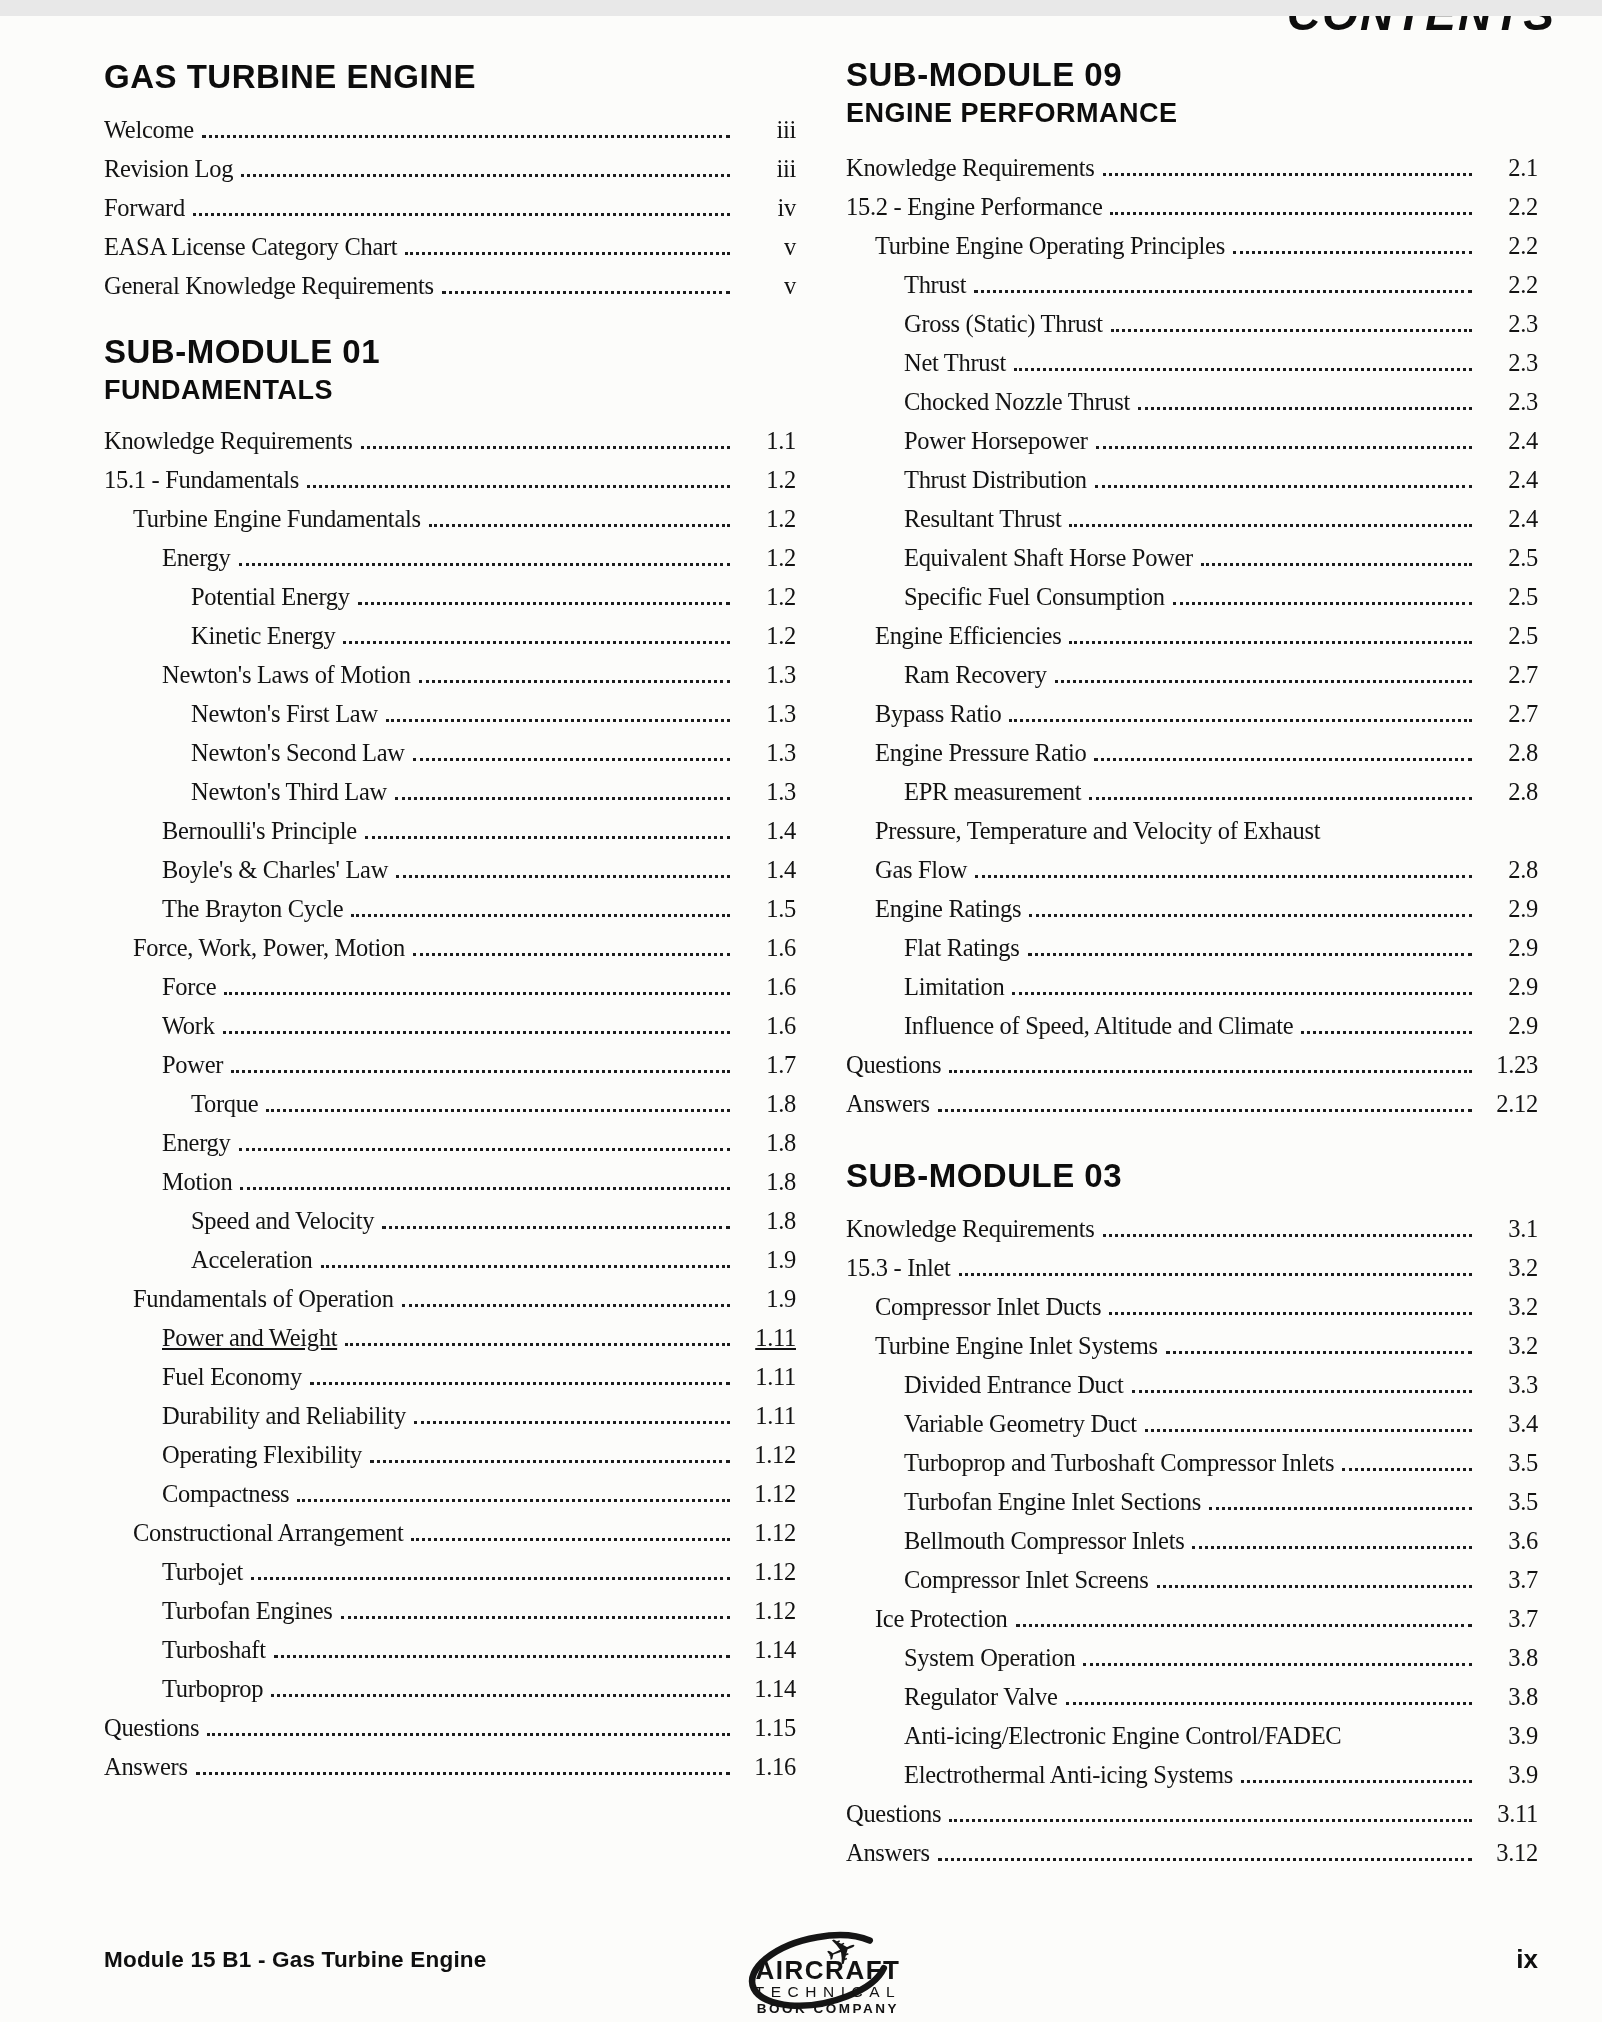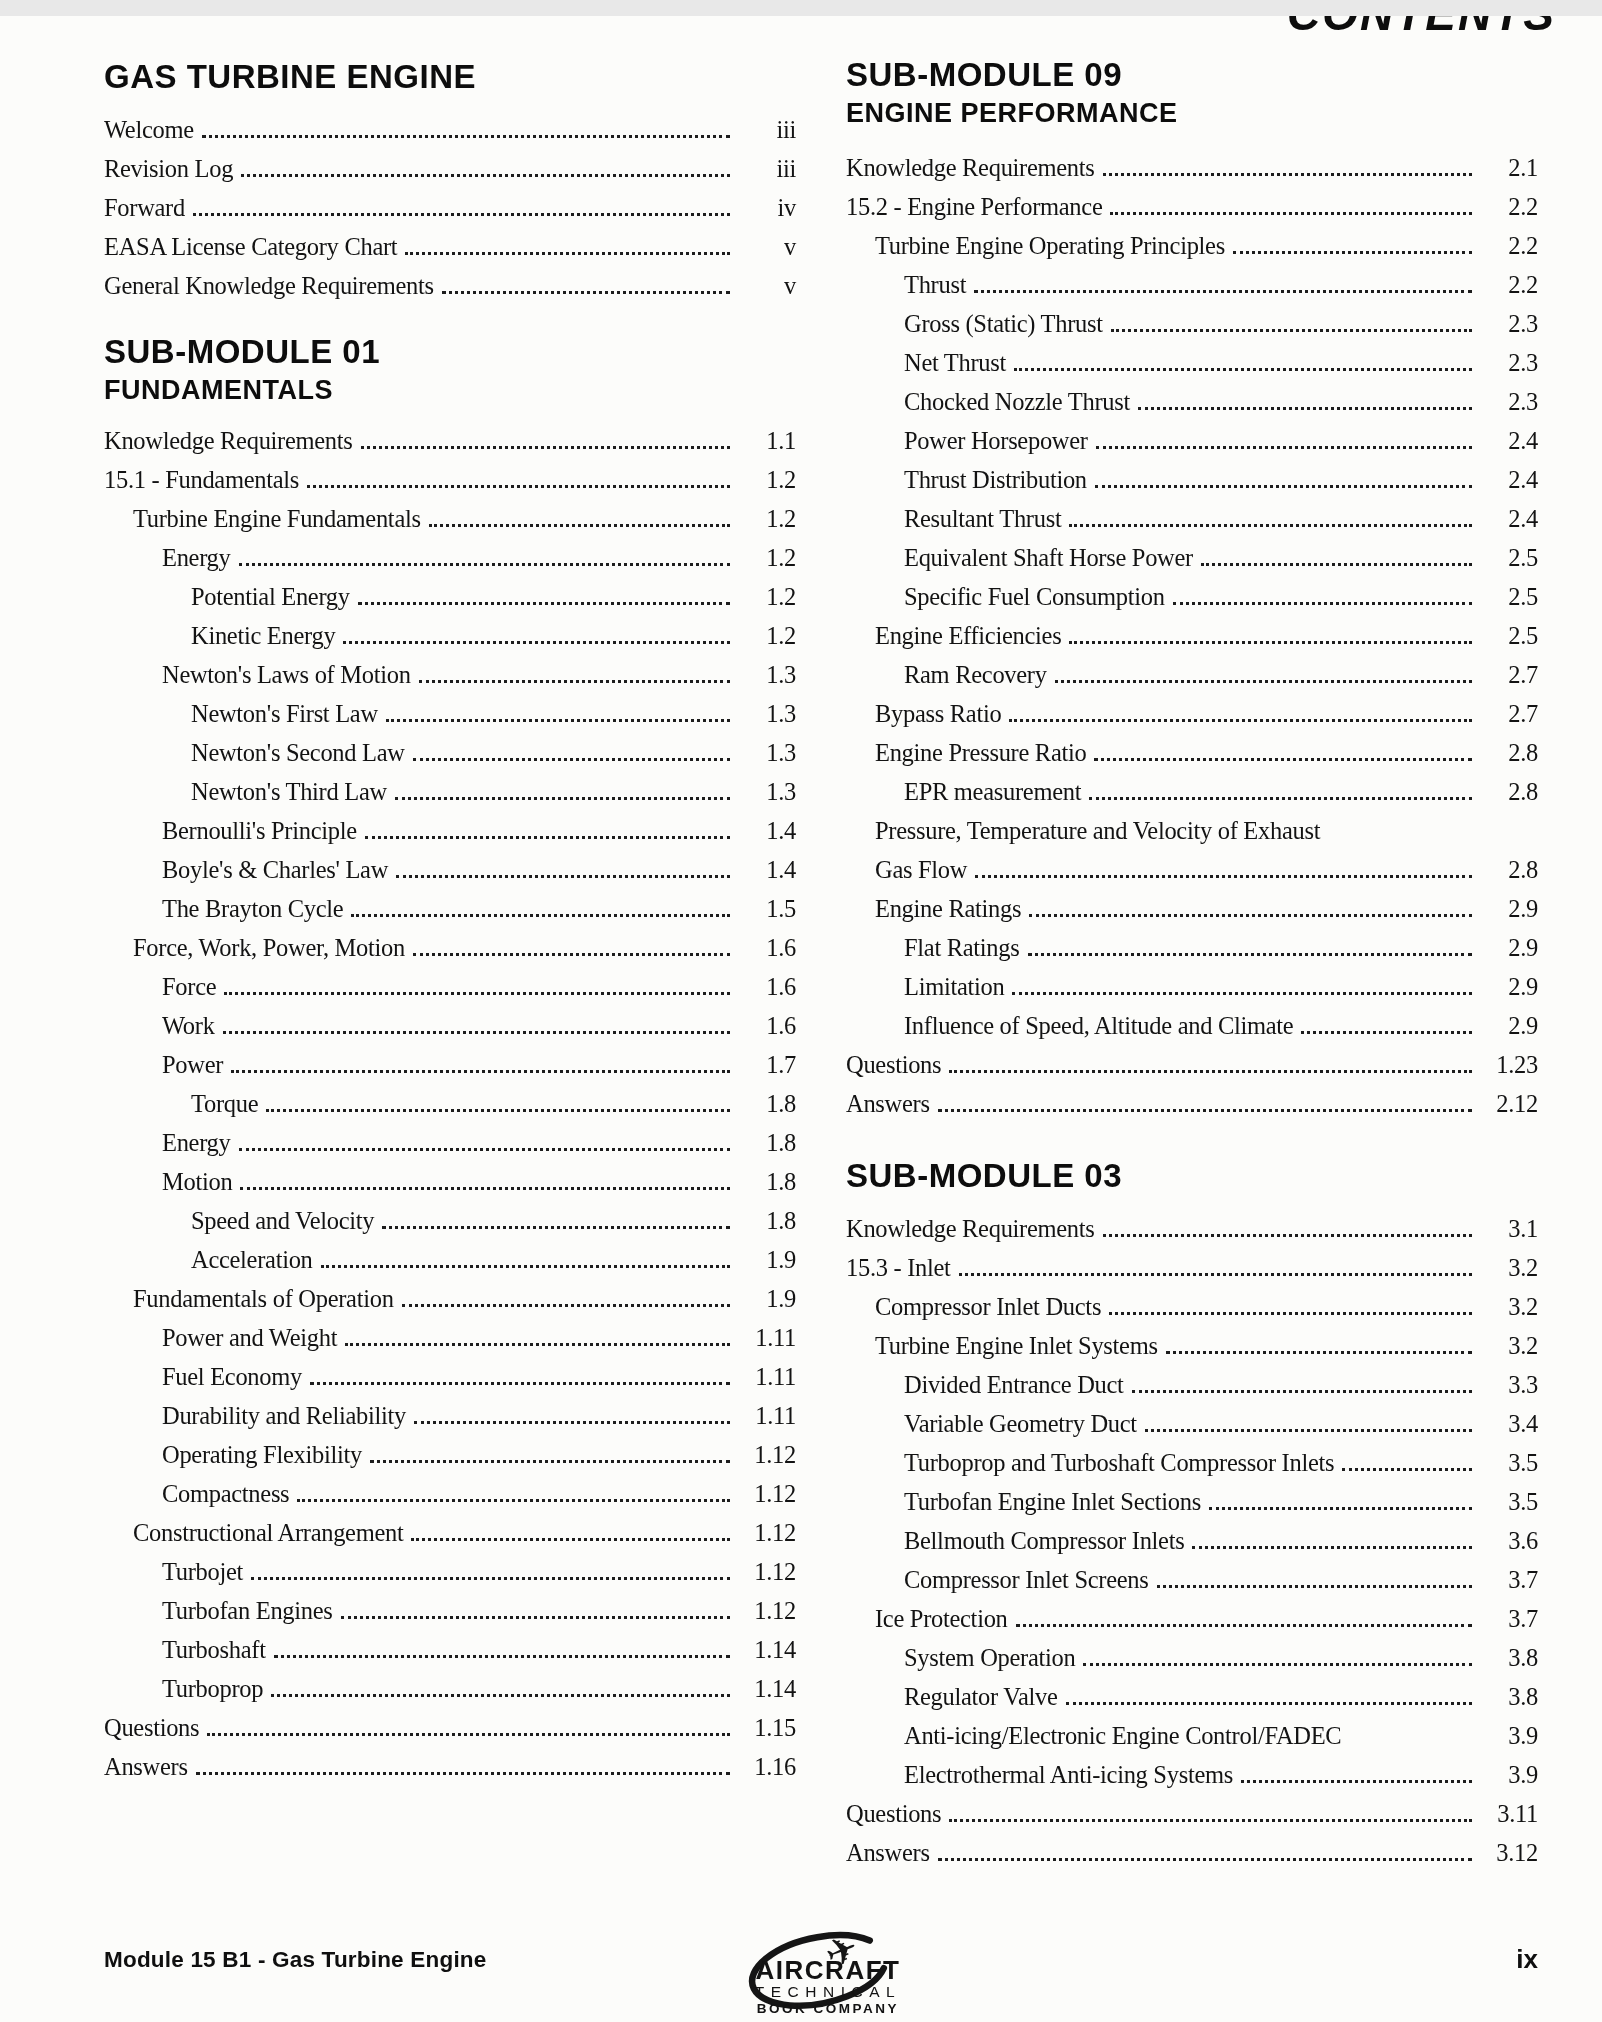--- a/index.html
+++ b/index.html
@@ -208,21 +208,21 @@
           <div class="row" style="padding-left: 87px;">
             <span class="lbl">Acceleration</span>
             <span class="leader"></span>
             <span class="pg">1.9</span>
           </div>
           <div class="row" style="padding-left: 29px;">
             <span class="lbl">Fundamentals of Operation</span>
             <span class="leader"></span>
             <span class="pg">1.9</span>
           </div>
-          <div class="row" style="padding-left: 58px;">
+          <div class="row" style="padding-left: 58px; text-decoration: underline;">
             <span class="lbl">Power and Weight</span>
             <span class="leader"></span>
             <span class="pg">1.11</span>
           </div>
           <div class="row" style="padding-left: 58px;">
             <span class="lbl">Fuel Economy</span>
             <span class="leader"></span>
             <span class="pg">1.11</span>
           </div>
           <div class="row" style="padding-left: 58px;">

